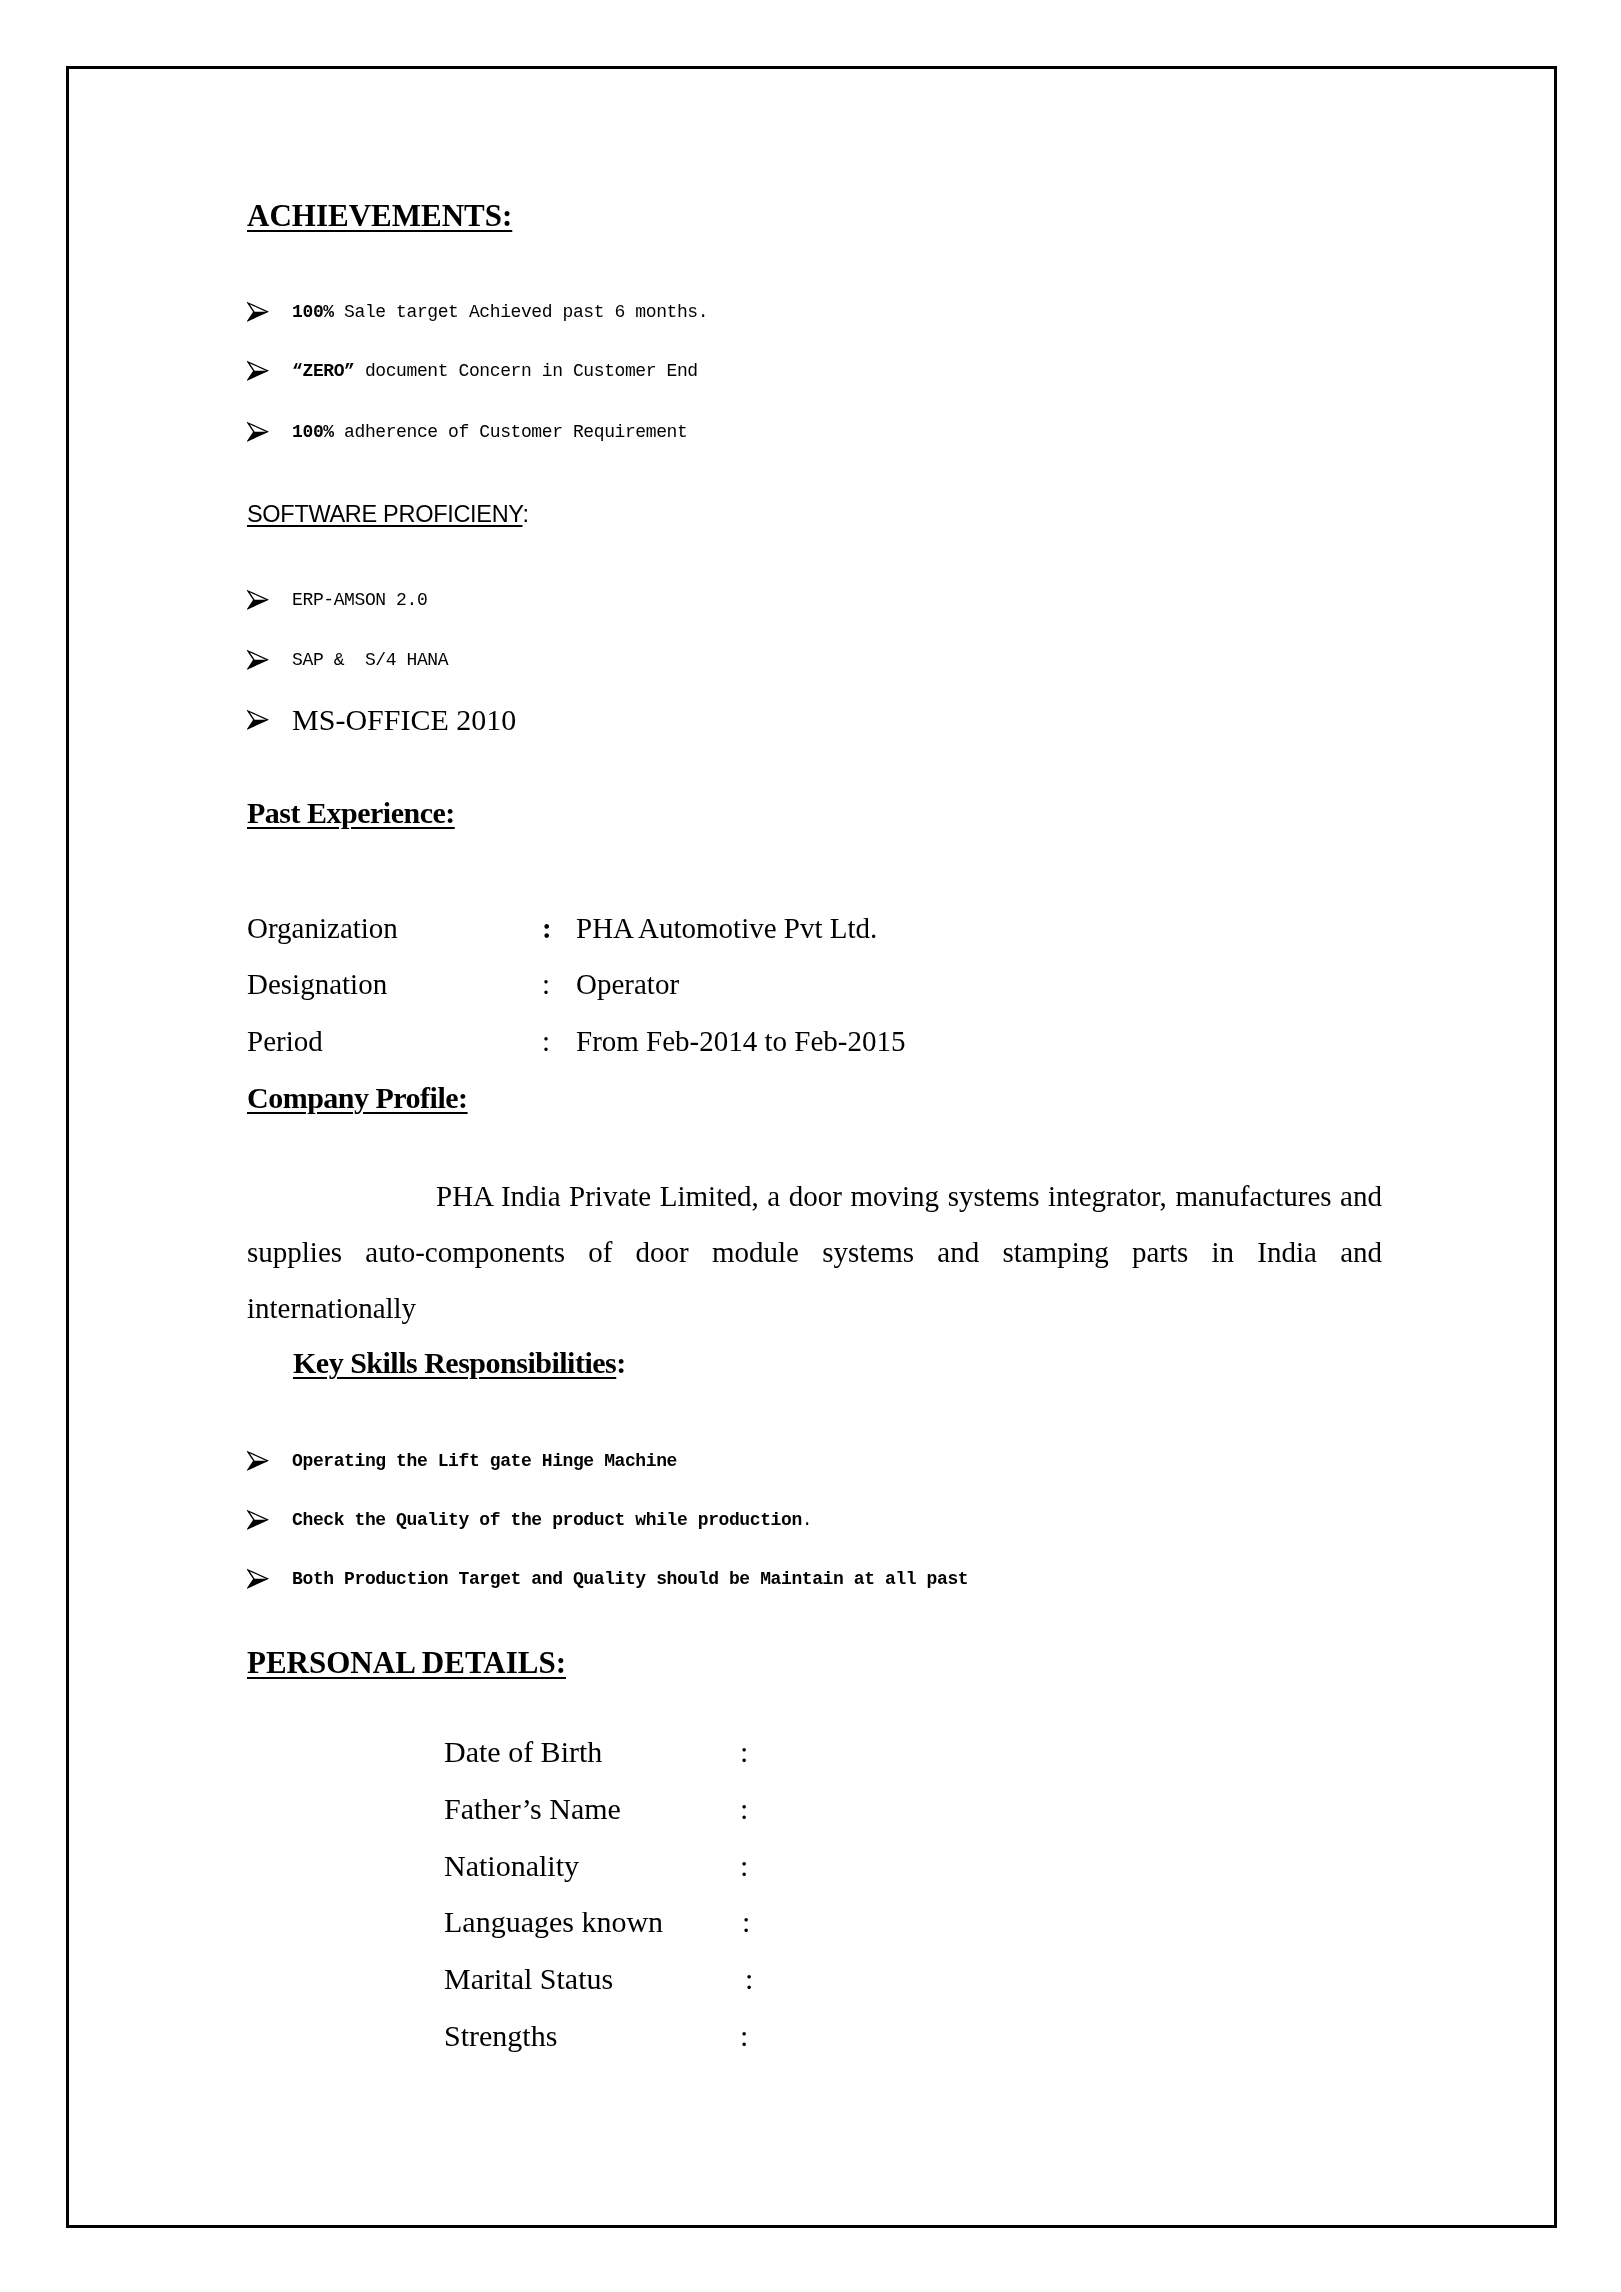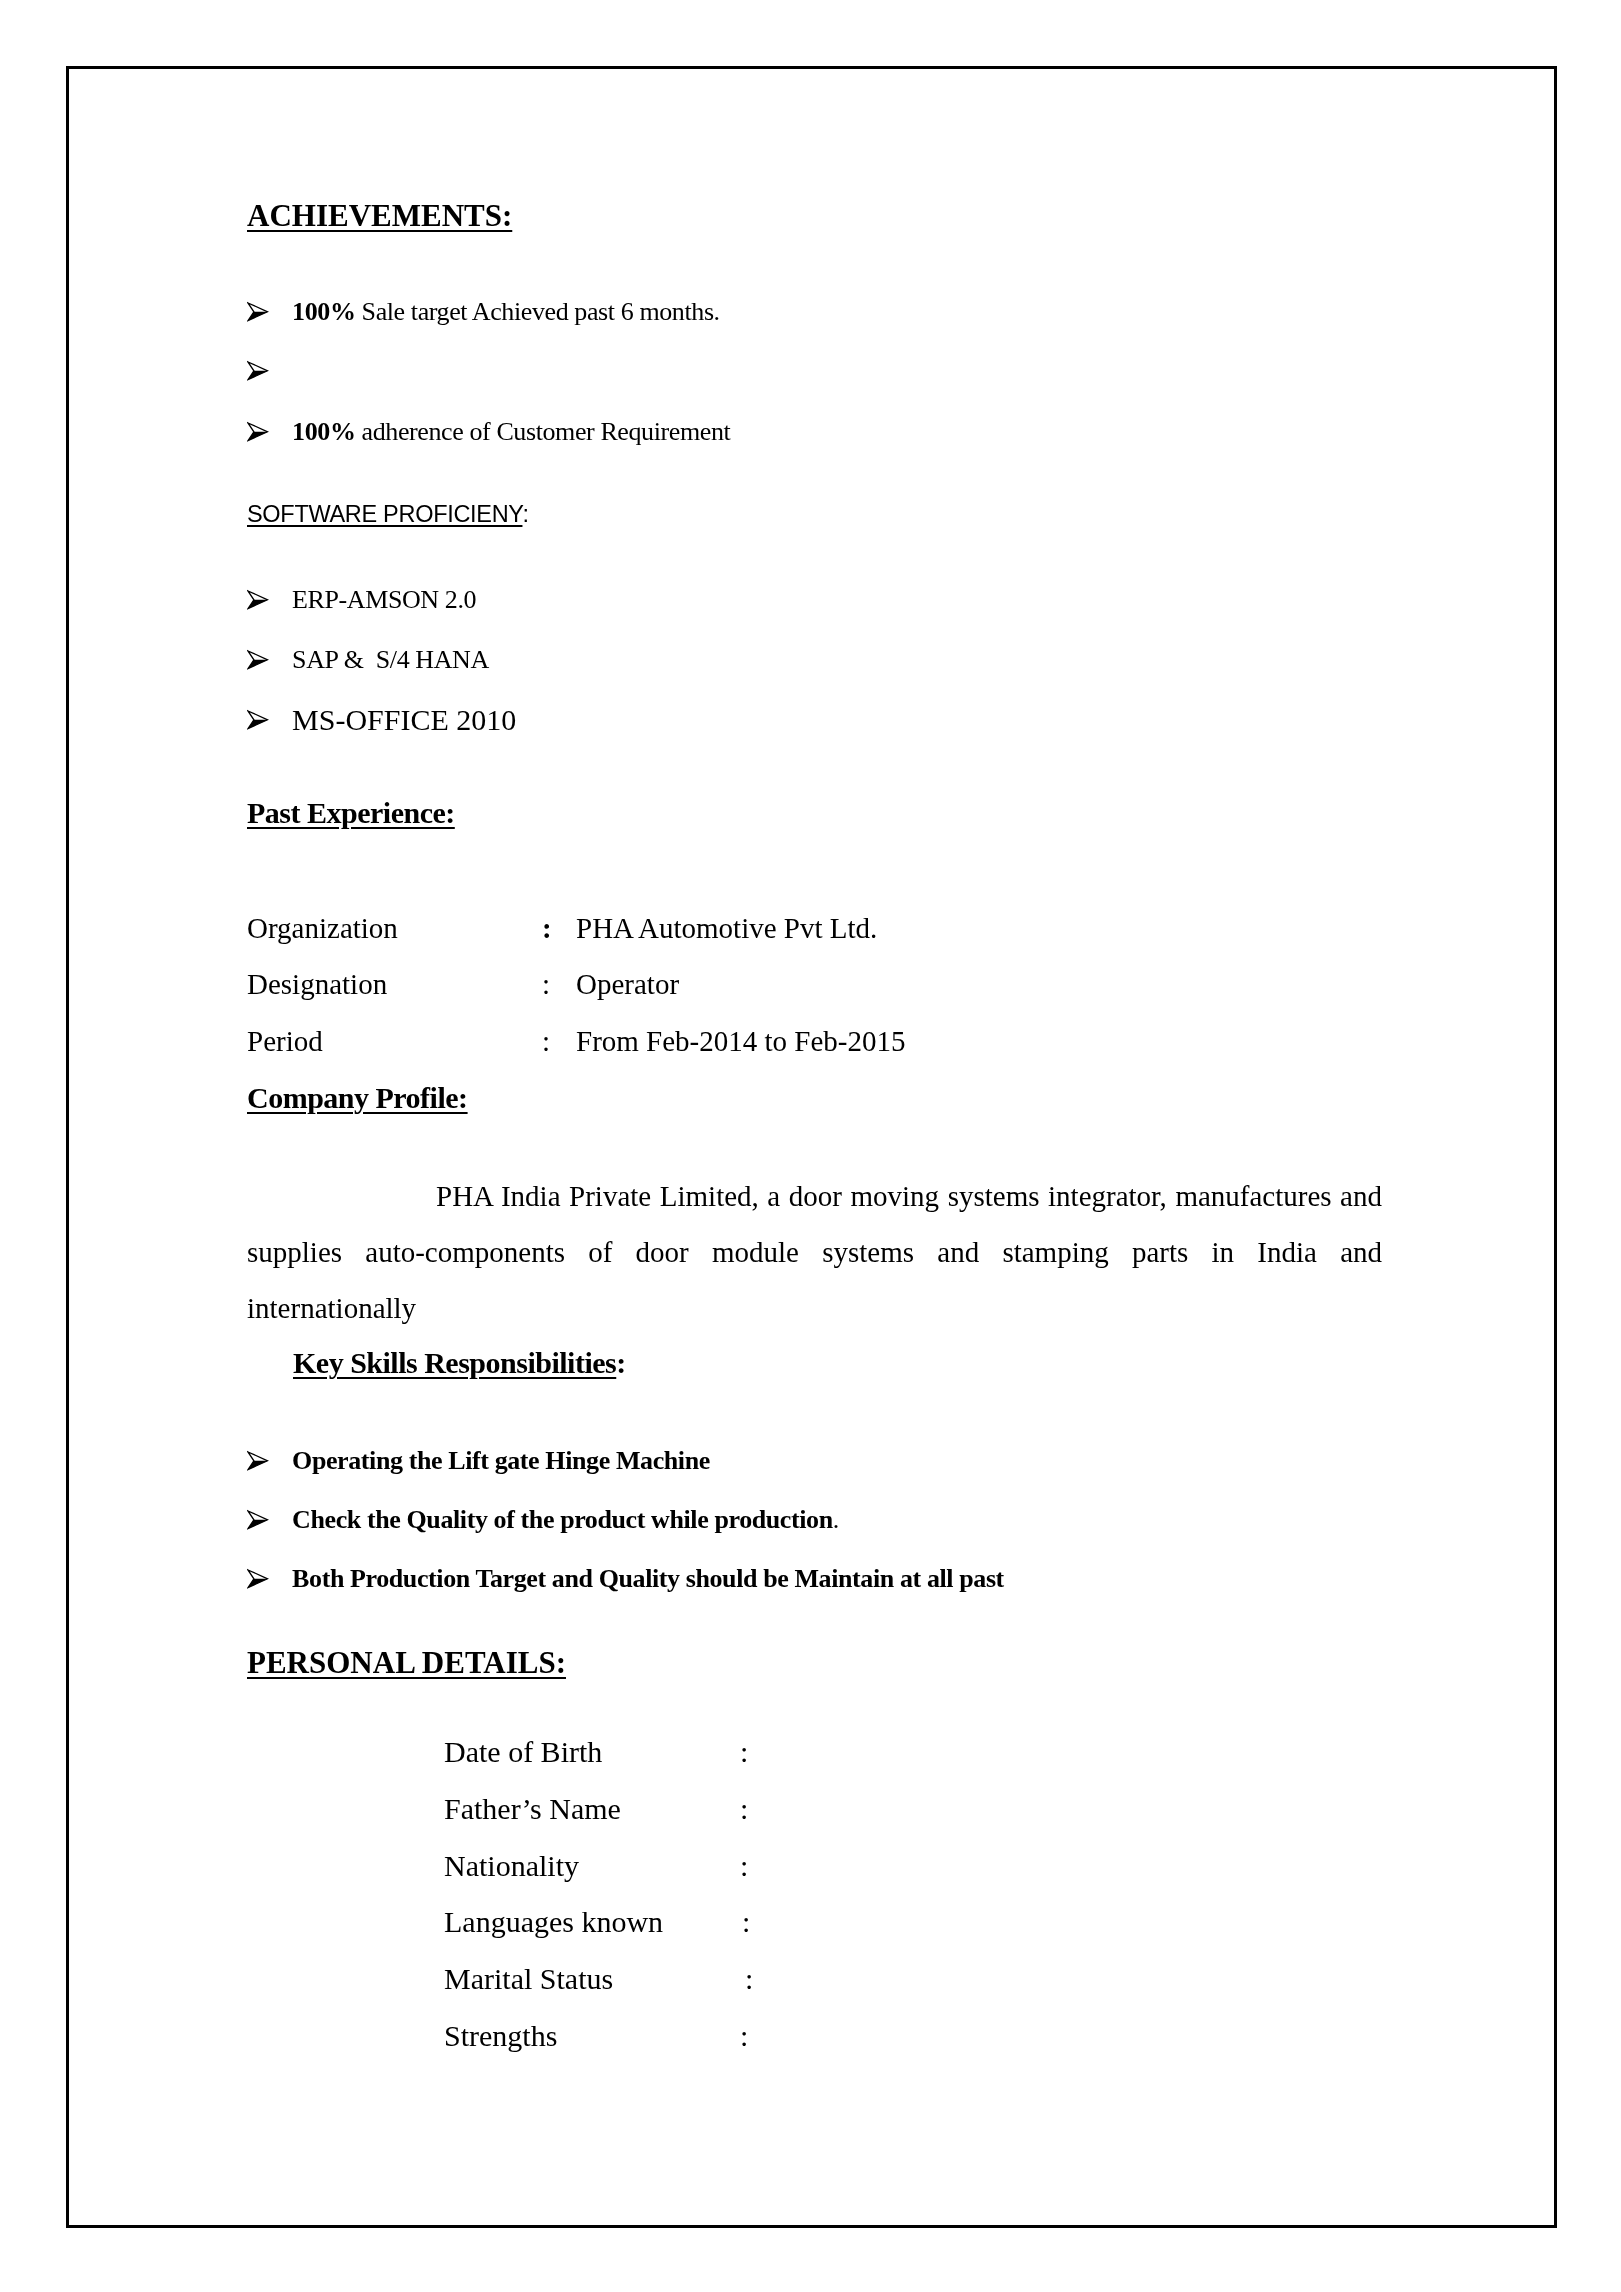--- a/index.html
+++ b/index.html
@@ -6,21 +6,21 @@
   body { width: 1621px; height: 2293px; position: relative; overflow: hidden; color: #000; }
   .frame { position: absolute; left: 66px; top: 66px; width: 1491px; height: 2162px; border: 3.9px solid #000; box-sizing: border-box; }
   .abs { position: absolute; white-space: nowrap; }
   .serif { font-family: "Liberation Serif", "DejaVu Serif", serif; }
   .h-serif { font-family: "Liberation Serif", serif; font-weight: bold; font-size: 31px; text-decoration: underline; text-decoration-thickness: 2px; text-underline-offset: 3.9px; }
   .h-serif-sm { font-family: "Liberation Serif", serif; font-weight: bold; font-size: 30px; text-decoration: underline; text-decoration-thickness: 2px; text-underline-offset: 3.9px; letter-spacing: -0.5px; }
   .h-sans { font-family: "Liberation Sans", sans-serif; font-weight: normal; font-size: 23.5px; letter-spacing: -0.3px; }
   .h-sans .u { text-decoration: underline; text-decoration-thickness: 2px; text-underline-offset: 2.9px; }
   .bullet-row { position: absolute; left: 247px; display: flex; align-items: center; height: 39px; }
   .arrow { width: 21.6px; height: 21.6px; margin-right: 23.5px; display: inline-block; }
-  .btxt { font-family: Liberation Serif, serif; font-size: 26px; letter-spacing: -0.4px; }
+  .btxt { font-family: Liberation Mono, monospace; font-size: 18px; letter-spacing: -0.4px; }
   .btxt.serif { font-family: "Liberation Serif", serif; font-size: 30px; letter-spacing: 0; }
   .btxt b { font-weight: bold; }
   .btxt.allbold { font-weight: bold; }
   .kv { font-family: "Liberation Serif", serif; font-size: 29px; }
   .para { position: absolute; left: 247px; width: 1135px; font-family: "Liberation Serif", serif; font-size: 29px; line-height: 56px; text-align: justify; text-indent: 189px; }
 </style>
 </head>
 <body>
 
 <div class="frame"></div>
@@ -32,20 +32,21 @@
       <path d="M1 2 L21 11 L1 20 L7 11 Z" fill="#fff" stroke="#000" stroke-width="1.3"></path>
       <path d="M1 20 L21 11 L7 11 Z" fill="#000"></path>
     </svg>
   <span class="btxt"><b>100%</b><span> Sale target Achieved past 6 months.</span></span>
 </div>
 <div class="bullet-row" style="top:351px;">
   <svg class="arrow" viewBox="0 0 22 22">
       <path d="M1 2 L21 11 L1 20 L7 11 Z" fill="#fff" stroke="#000" stroke-width="1.3"></path>
       <path d="M1 20 L21 11 L7 11 Z" fill="#000"></path>
     </svg>
+  <span class="btxt"><b>“ZERO”</b><span> document Concern in Customer End</span></span>
 </div>
 <div class="bullet-row" style="top:412px;">
   <svg class="arrow" viewBox="0 0 22 22">
       <path d="M1 2 L21 11 L1 20 L7 11 Z" fill="#fff" stroke="#000" stroke-width="1.3"></path>
       <path d="M1 20 L21 11 L7 11 Z" fill="#000"></path>
     </svg>
   <span class="btxt"><b>100%</b><span> adherence of Customer Requirement</span></span>
 </div>
 
 <div class="abs h-sans" style="left:247px; top:501px;"><span class="u">SOFTWARE PROFICIENY</span><span>:</span></div>

